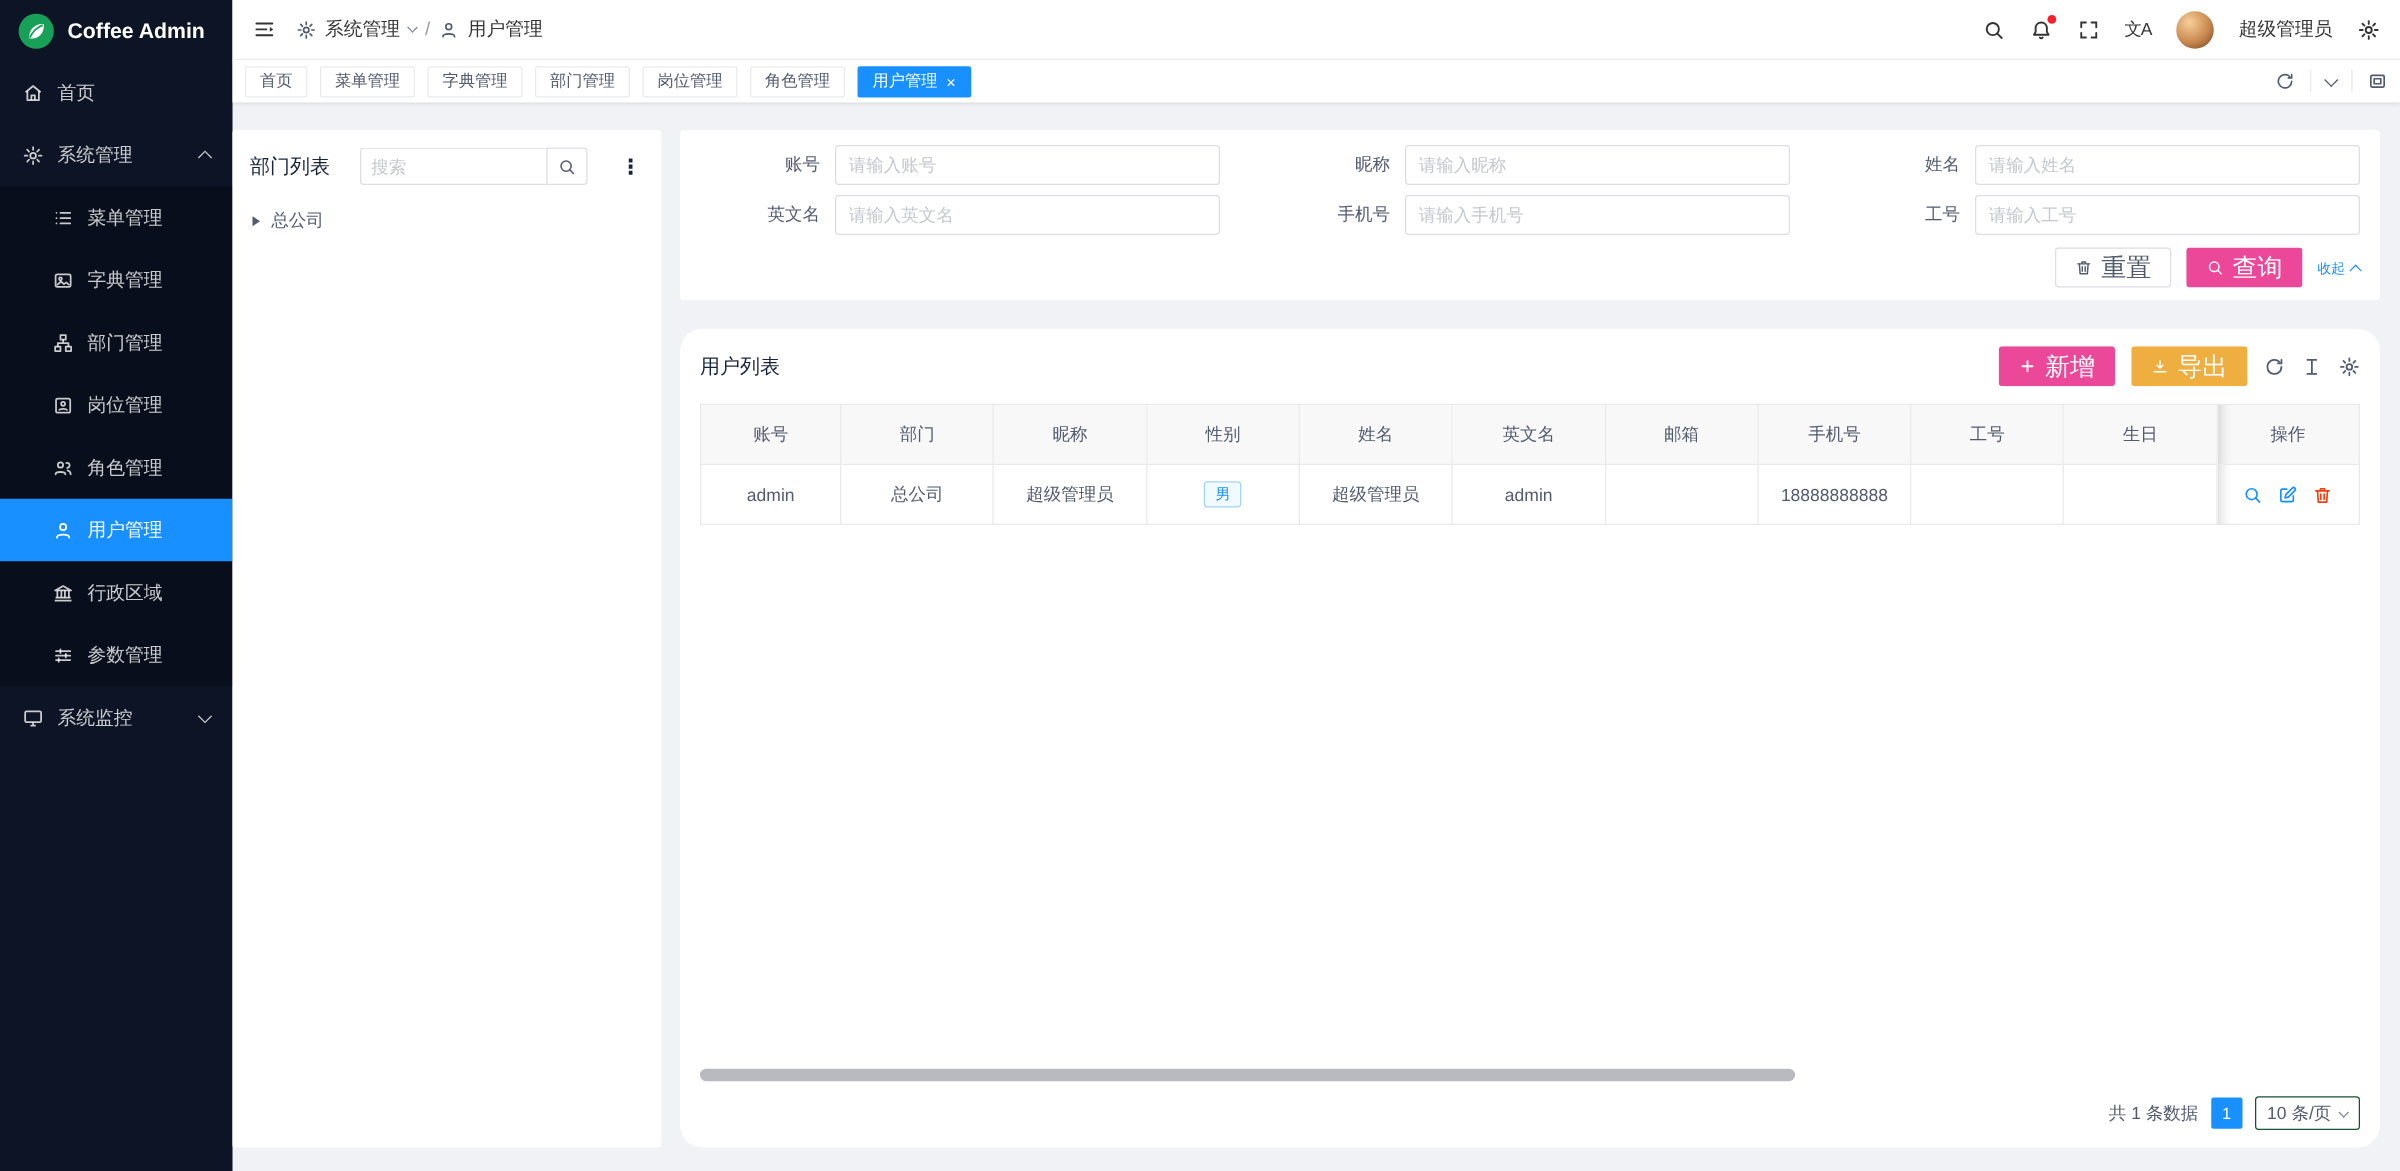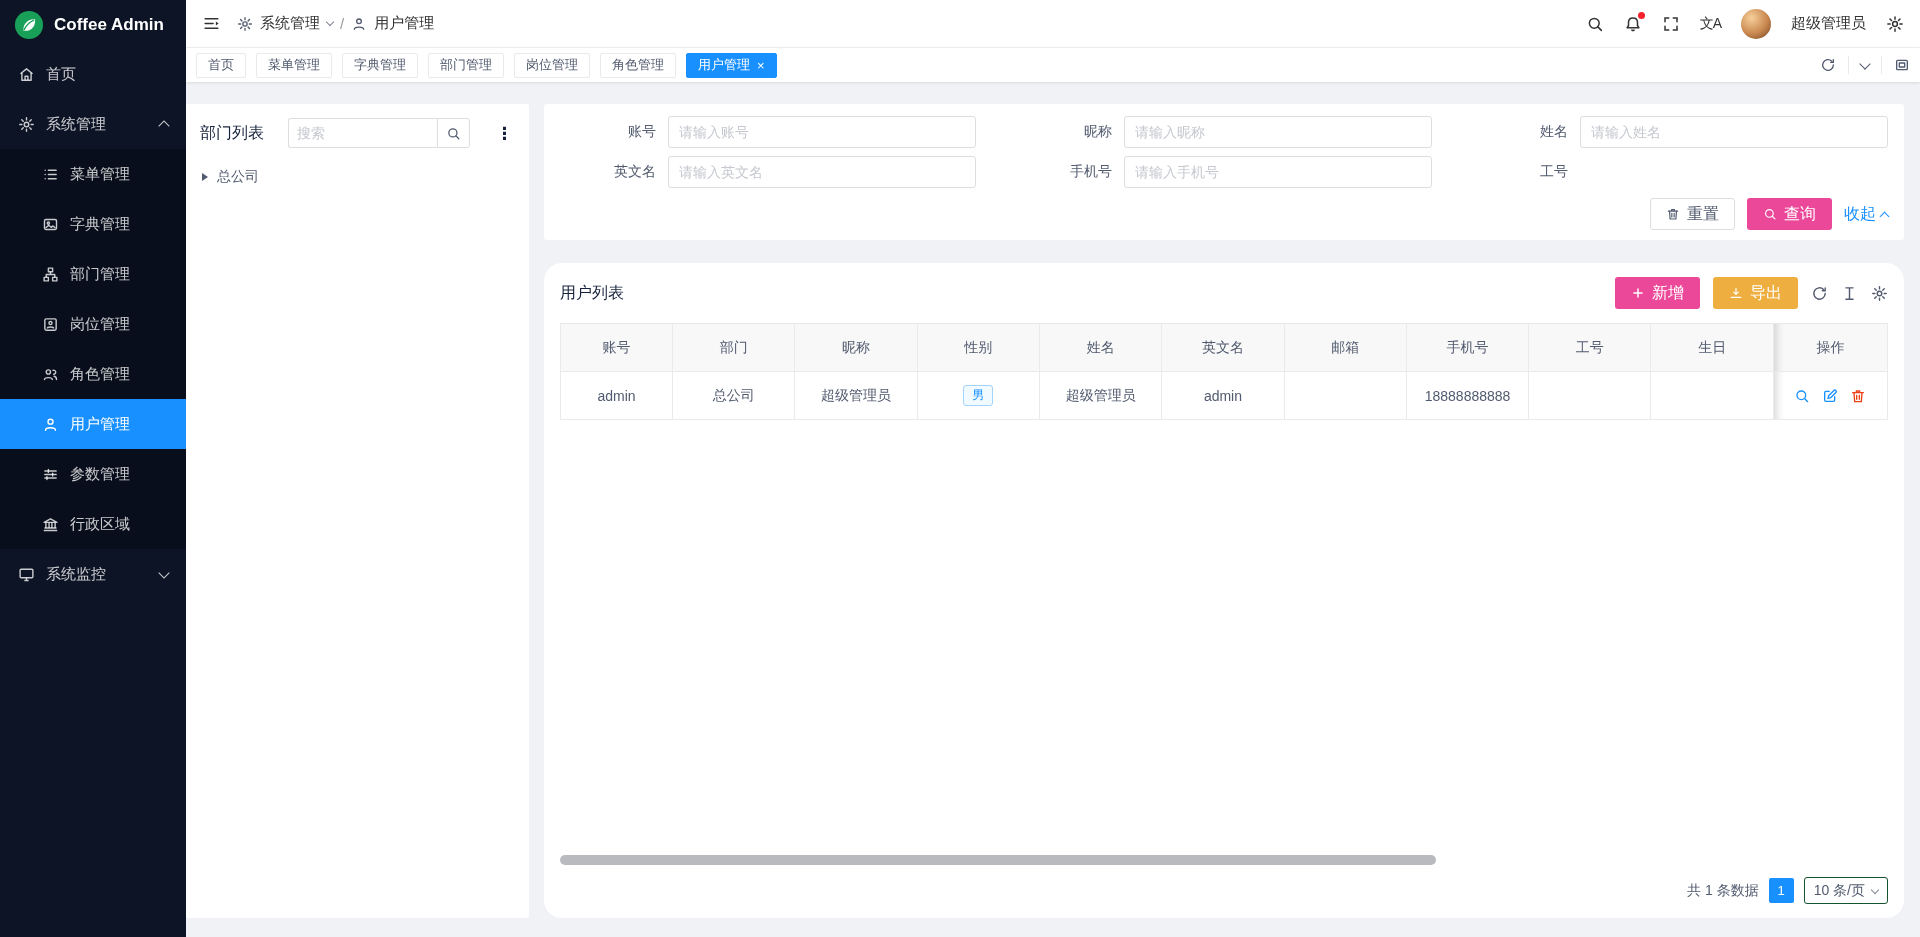--- a/index.html
+++ b/index.html
@@ -66,26 +66,26 @@
   .work { flex:1; margin-left:15px; display:flex; flex-direction:column; min-width:0; }
   .card { background:#fff; border-radius:3px; }
 
   .search-card { padding:12px 16px 10px; flex-shrink:0; }
   .form-grid { display:grid; grid-template-columns:repeat(3,1fr); column-gap:40px; row-gap:8px; }
   .form-item { display:flex; align-items:center; min-width:0; }
   .form-label { width:108px; text-align:right; padding-right:12px; font-size:14px; color:#515a6e; flex-shrink:0; }
   .form-item input { flex:1; height:32px; border:1px solid #dcdee2; border-radius:3px; padding:0 10px; font-size:14px; min-width:0; outline:none; color:#515a6e; }
   input::placeholder { color:#c5c8ce; }
   .form-actions { display:flex; justify-content:flex-end; align-items:center; gap:12px; margin-top:10px; }
-  .btn { height:32px; display:inline-flex; align-items:center; gap:7px; padding:0 15px; border-radius:3px; font-size:16px; border:1px solid transparent; cursor:pointer; background:#fff; white-space:nowrap; }
+  .btn { height:32px; display:inline-flex; align-items:center; gap:7px; padding:0 15px; border-radius:3px; font-size:20px; border:1px solid transparent; cursor:pointer; background:#fff; white-space:nowrap; }
   .btn .b-icon { width:14px; height:14px; }
   .btn.plain { border-color:#dcdee2; color:#515a6e; }
   .btn.primary { background:#ec4899; color:#fff;justify-content:flex-end; }
   .btn.warning { background:#eeaf40; color:#fff; }
-  .link { color:#1890ff; font-size:16px; display:inline-flex; align-items:center; gap:5px; cursor:pointer; }
+  .link { color:#1890ff; font-size:11px; display:inline-flex; align-items:center; gap:5px; cursor:pointer; }
   .link .chev { border-color:#1890ff; width:7px; height:7px; }
 
   .table-card { margin-top:23px; flex:1; padding:14px 16px; display:flex; flex-direction:column; min-height:0;border-radius:18px; }
   .tc-head { display:flex; align-items:center; flex-shrink:0; }
   .tc-title { font-size:16px; color:#17233d; font-weight:500; }
   .tc-actions { margin-left:auto; display:flex; align-items:center; gap:13px; }
   .tool-icon { width:17px; height:17px; color:#515a6e; cursor:pointer; }
 
   table { width:100%; border-collapse:collapse; margin-top:14px; table-layout:fixed; font-size:14px; flex-shrink:0; }
   th,td { border:1px solid #e8eaec; height:48px; text-align:center; font-weight:normal; color:#515a6e; padding:0 6px; overflow:hidden; white-space:nowrap; }
@@ -199,36 +199,36 @@
           <span class="mi-icon">
               <svg viewBox="0 0 24 24" fill="none" stroke="currentColor" stroke-width="2" stroke-linecap="round">
                 <circle cx="12" cy="8" r="3.5"></circle>
                 <path d="M5 20c0-4.5 14-4.5 14 0"></path>
               </svg>
             </span>
           <span>用户管理</span>
         </div>
         <div class="menu-item">
           <span class="mi-icon">
-              <svg viewBox="0 0 24 24" fill="none" stroke="currentColor" stroke-width="2" stroke-linecap="round">
-                <path d="M4 7h16M4 12h16M4 17h16"></path>
-                <path d="M9 5v4M15 10v4M7 15v4"></path>
-              </svg>
-            </span>
-          <span>参数管理</span>
-        </div>
-        <div class="menu-item">
-          <span class="mi-icon">
               <svg viewBox="0 0 24 24" fill="none" stroke="currentColor" stroke-width="2" stroke-linejoin="round">
                 <path d="M3 9l9-5 9 5H3z"></path>
                 <path d="M5.5 9v8M10 9v8M14 9v8M18.5 9v8"></path>
                 <path d="M3.5 17h17M2.5 20.5h19"></path>
               </svg>
             </span>
           <span>行政区域</span>
+        </div>
+        <div class="menu-item">
+          <span class="mi-icon">
+              <svg viewBox="0 0 24 24" fill="none" stroke="currentColor" stroke-width="2" stroke-linecap="round">
+                <path d="M4 7h16M4 12h16M4 17h16"></path>
+                <path d="M9 5v4M15 10v4M7 15v4"></path>
+              </svg>
+            </span>
+          <span>参数管理</span>
         </div>
       </div>
       <div class="menu-item">
         <span class="mi-icon">
             <svg viewBox="0 0 24 24" fill="none" stroke="currentColor" stroke-width="2" stroke-linejoin="round">
               <rect x="3" y="4.5" width="18" height="12" rx="1.5"></rect>
               <path d="M9 20.5h6M12 16.5v4"></path>
             </svg>
           </span>
         <span>系统监控</span>
@@ -382,20 +382,21 @@
             <div class="form-item">
               <label class="form-label">英文名</label>
               <input placeholder="请输入英文名" style="">
             </div>
             <div class="form-item">
               <label class="form-label">手机号</label>
               <input placeholder="请输入手机号" style="">
             </div>
             <div class="form-item">
               <label class="form-label">工号</label>
+              <input placeholder="请输入工号" style="">
             </div>
           </div>
           <div class="form-actions">
             <button class="btn plain">
               <span class="b-icon">
                   <svg viewBox="0 0 24 24" fill="none" stroke="currentColor" stroke-width="2" stroke-linecap="round" stroke-linejoin="round">
                     <path d="M4 7h16M9.5 7V4.5h5V7"></path>
                     <path d="M6 7l1 13.5h10L18 7"></path>
                     <path d="M10 11v6M14 11v6"></path>
                   </svg>

